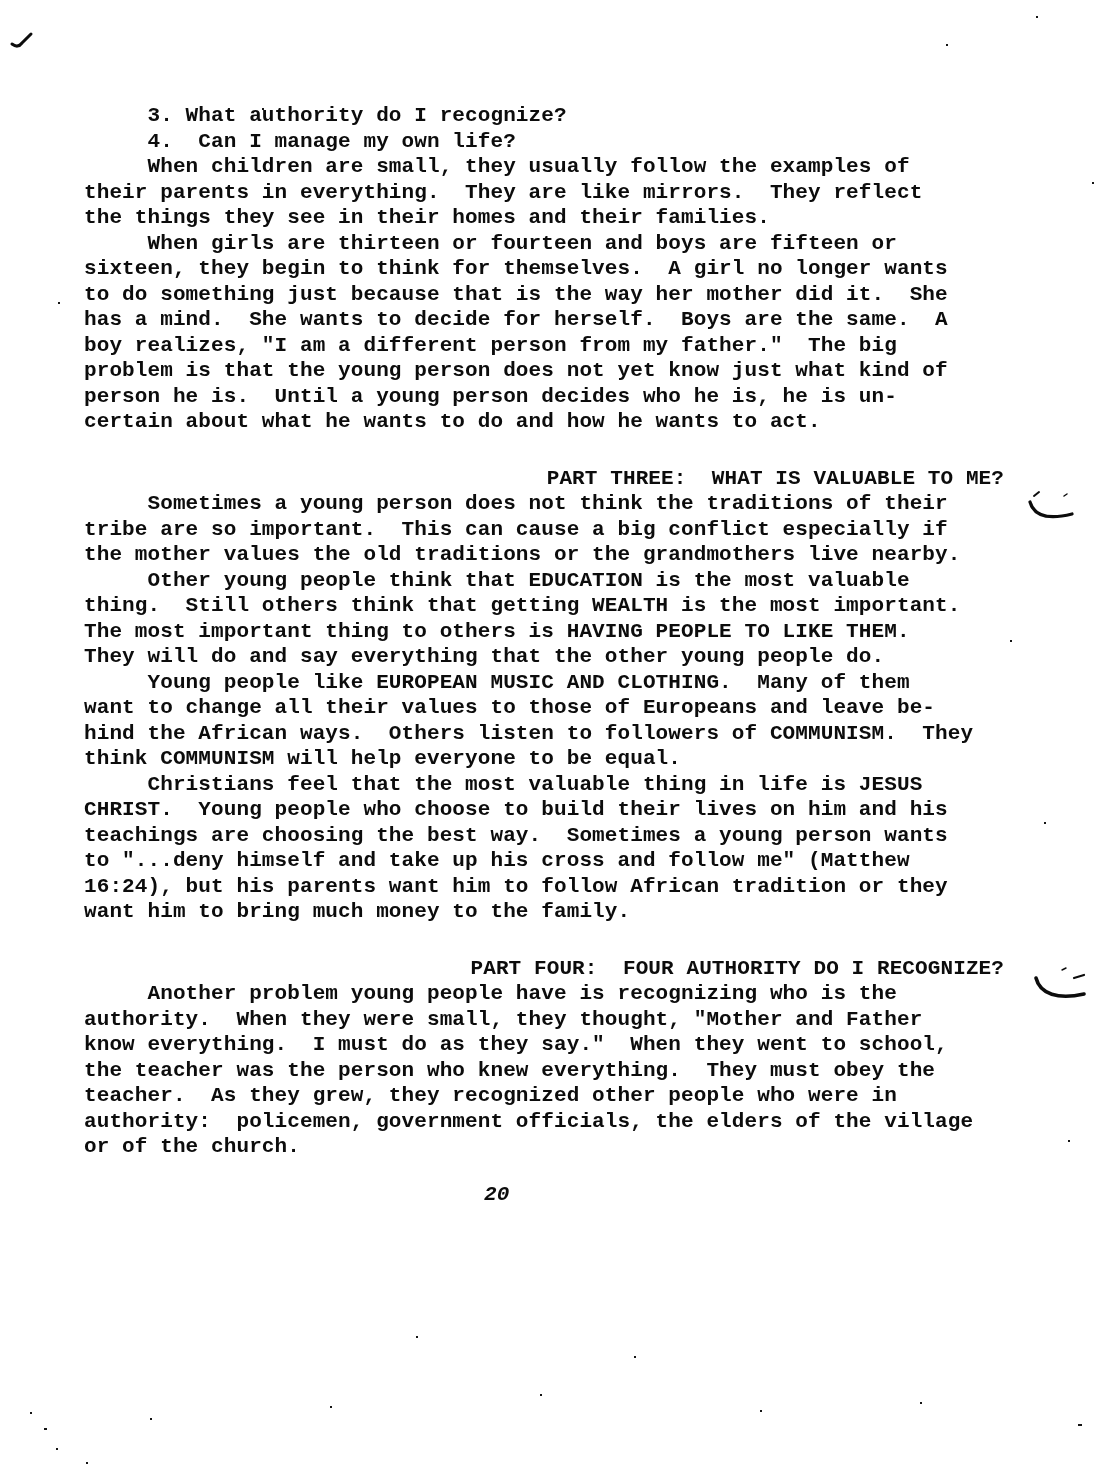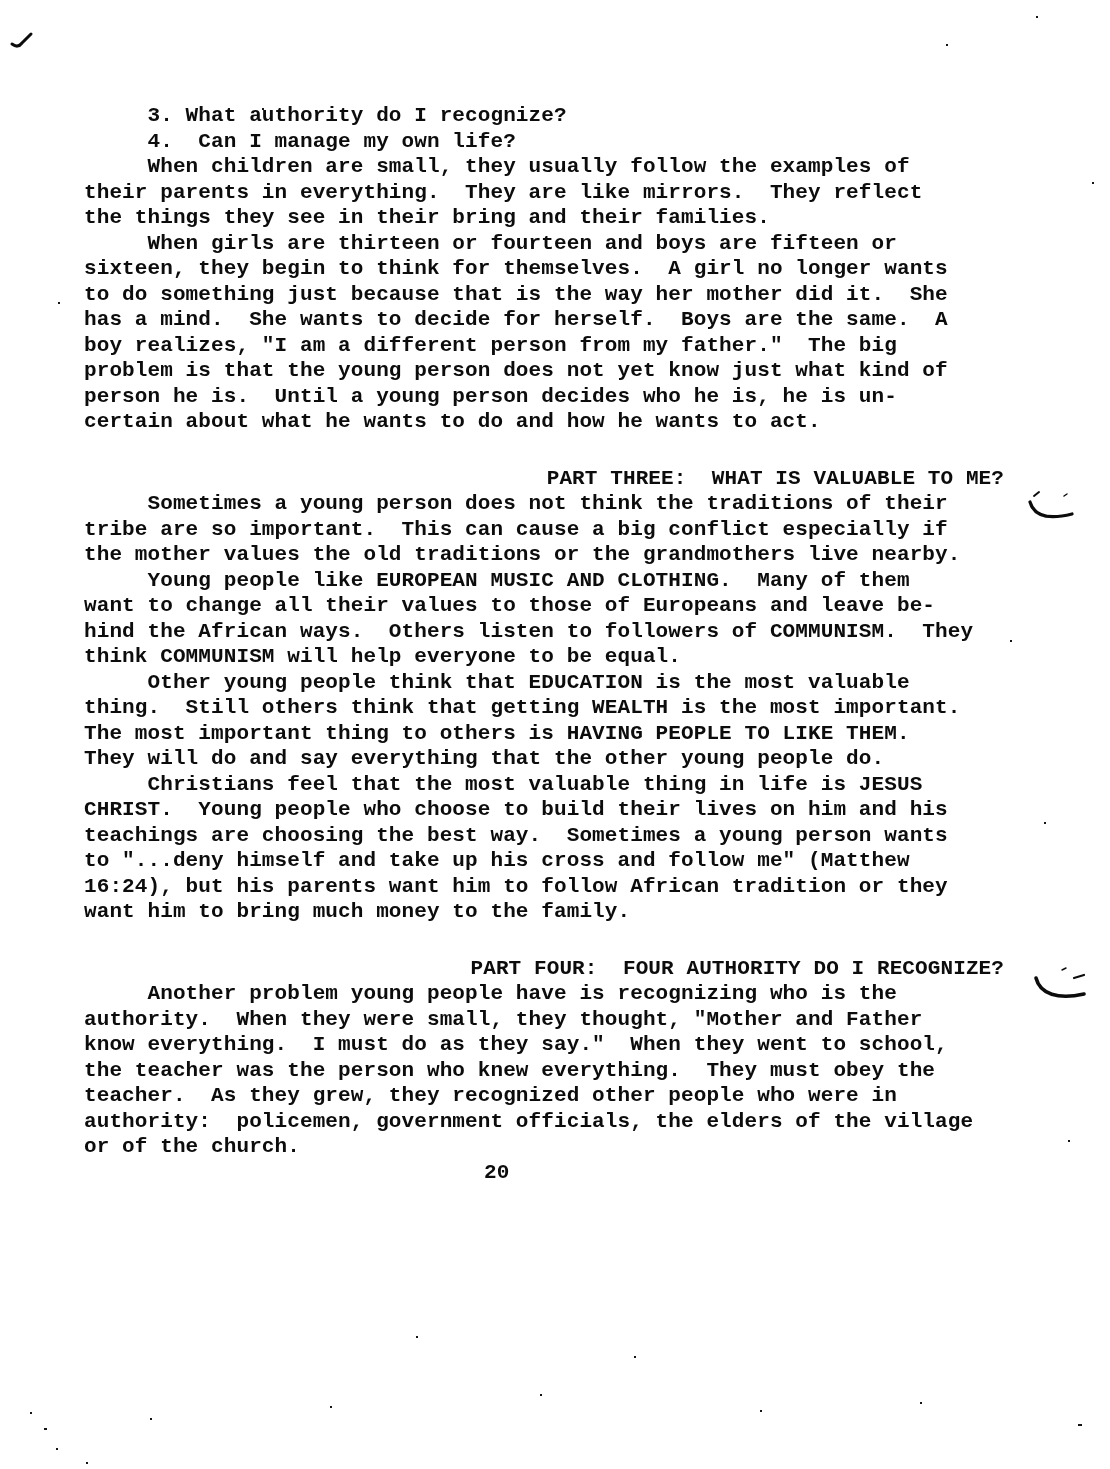--- a/index.html
+++ b/index.html
@@ -27,61 +27,63 @@
   }
   .block {
     white-space: pre;
     letter-spacing: 0.1px;
   }
   .heading-gap {
     margin-top: 31px;
     text-align: right;
   }
   .footer {
+    margin-top: 22px;
     padding-left: 400px;
+    font-style: italic;
   }
   .mark {
     position: absolute;
   }
   .noise-dot {
     position: absolute;
     background: #151515;
   }
 </style>
 </head>
 <body>
 
 <div class="page">
 
   <div class="text-col">
     <div class="block">     3. What authority do I recognize?
      4.  Can I manage my own life?</div>
     <div class="block">     When children are small, they usually follow the examples of
 their parents in everything.  They are like mirrors.  They reflect
-the things they see in their bring and their families.</div>
+the things they see in their homes and their families.</div>
     <div class="block">     When girls are thirteen or fourteen and boys are fifteen or
 sixteen, they begin to think for themselves.  A girl no longer wants
 to do something just because that is the way her mother did it.  She
 has a mind.  She wants to decide for herself.  Boys are the same.  A
 boy realizes, "I am a different person from my father."  The big
 problem is that the young person does not yet know just what kind of
 person he is.  Until a young person decides who he is, he is un-
 certain about what he wants to do and how he wants to act.</div>
     <div class="block heading-gap">PART THREE:  WHAT IS VALUABLE TO ME?</div>
     <div class="block">     Sometimes a young person does not think the traditions of their
 tribe are so important.  This can cause a big conflict especially if
 the mother values the old traditions or the grandmothers live nearby.</div>
+    <div class="block">     Other young people think that EDUCATION is the most valuable
+thing.  Still others think that getting WEALTH is the most important.
+The most important thing to others is HAVING PEOPLE TO LIKE THEM.
+They will do and say everything that the other young people do.</div>
     <div class="block">     Young people like EUROPEAN MUSIC AND CLOTHING.  Many of them
 want to change all their values to those of Europeans and leave be-
 hind the African ways.  Others listen to followers of COMMUNISM.  They
 think COMMUNISM will help everyone to be equal.</div>
-    <div class="block">     Other young people think that EDUCATION is the most valuable
-thing.  Still others think that getting WEALTH is the most important.
-The most important thing to others is HAVING PEOPLE TO LIKE THEM.
-They will do and say everything that the other young people do.</div>
     <div class="block">     Christians feel that the most valuable thing in life is JESUS
 CHRIST.  Young people who choose to build their lives on him and his
 teachings are choosing the best way.  Sometimes a young person wants
 to "...deny himself and take up his cross and follow me" (Matthew
 16:24), but his parents want him to follow African tradition or they
 want him to bring much money to the family.</div>
     <div class="block heading-gap">PART FOUR:  FOUR AUTHORITY DO I RECOGNIZE?</div>
     <div class="block">     Another problem young people have is recognizing who is the
 authority.  When they were small, they thought, "Mother and Father
 know everything.  I must do as they say."  When they went to school,

